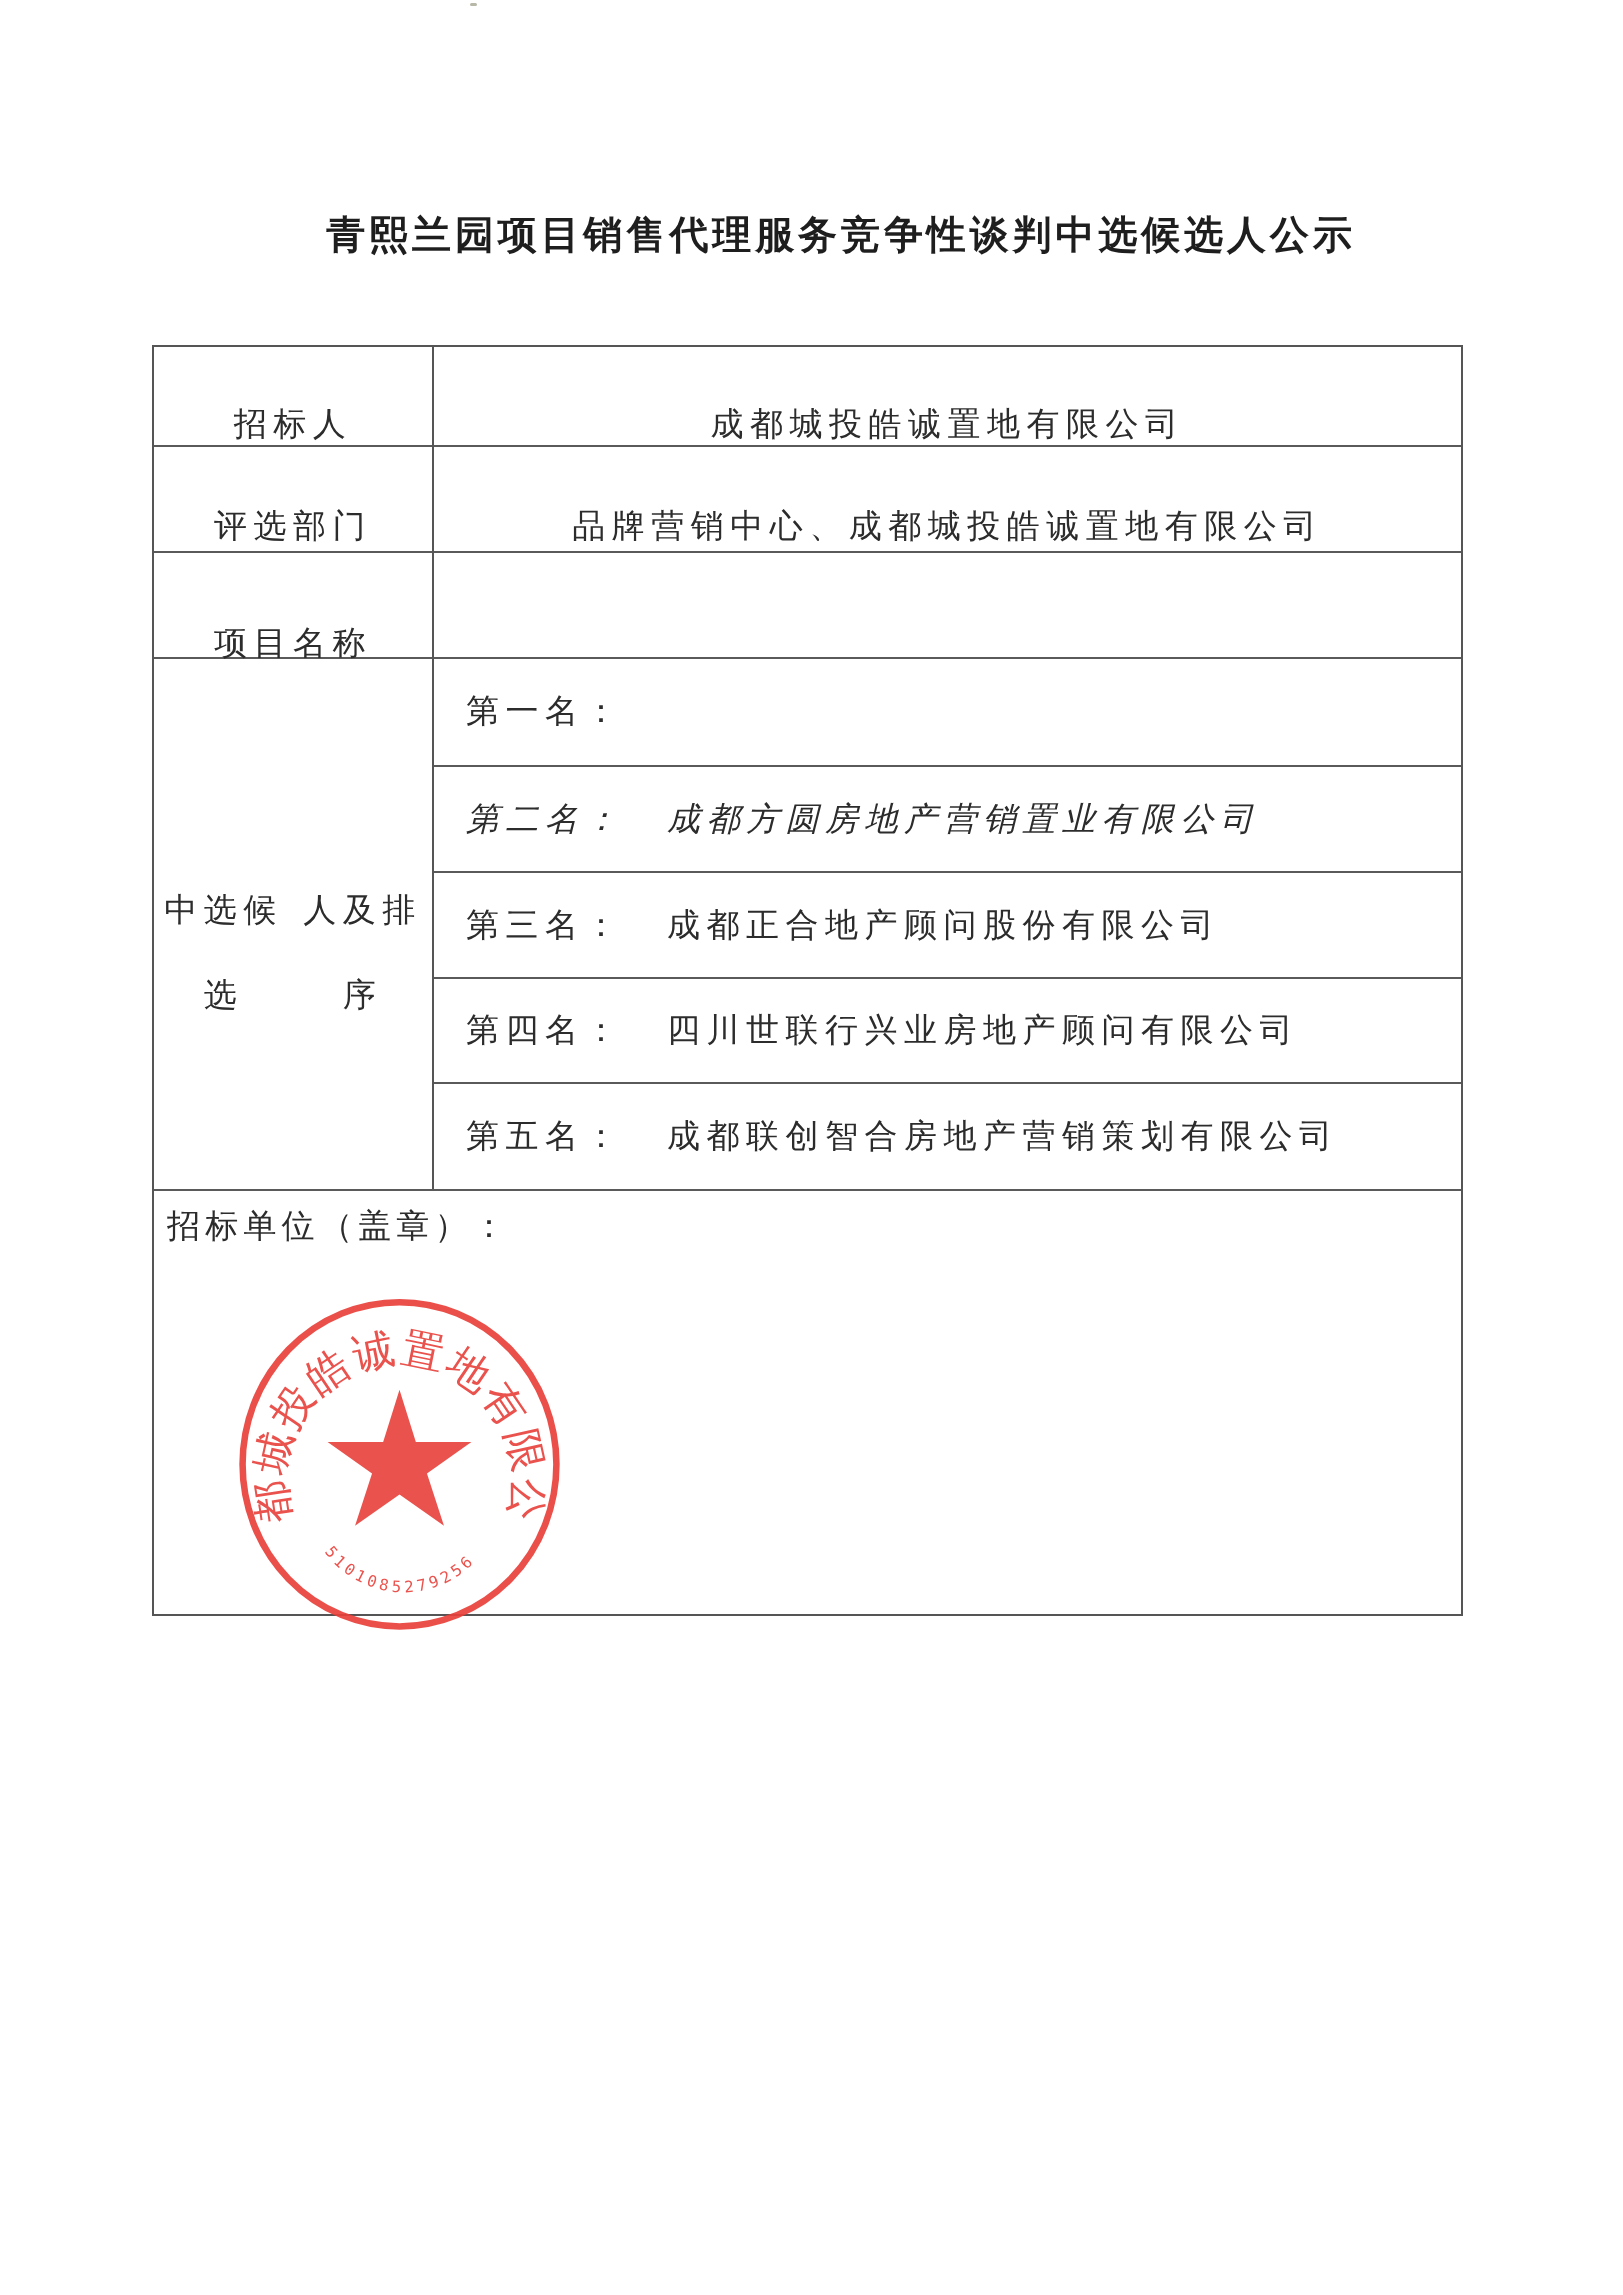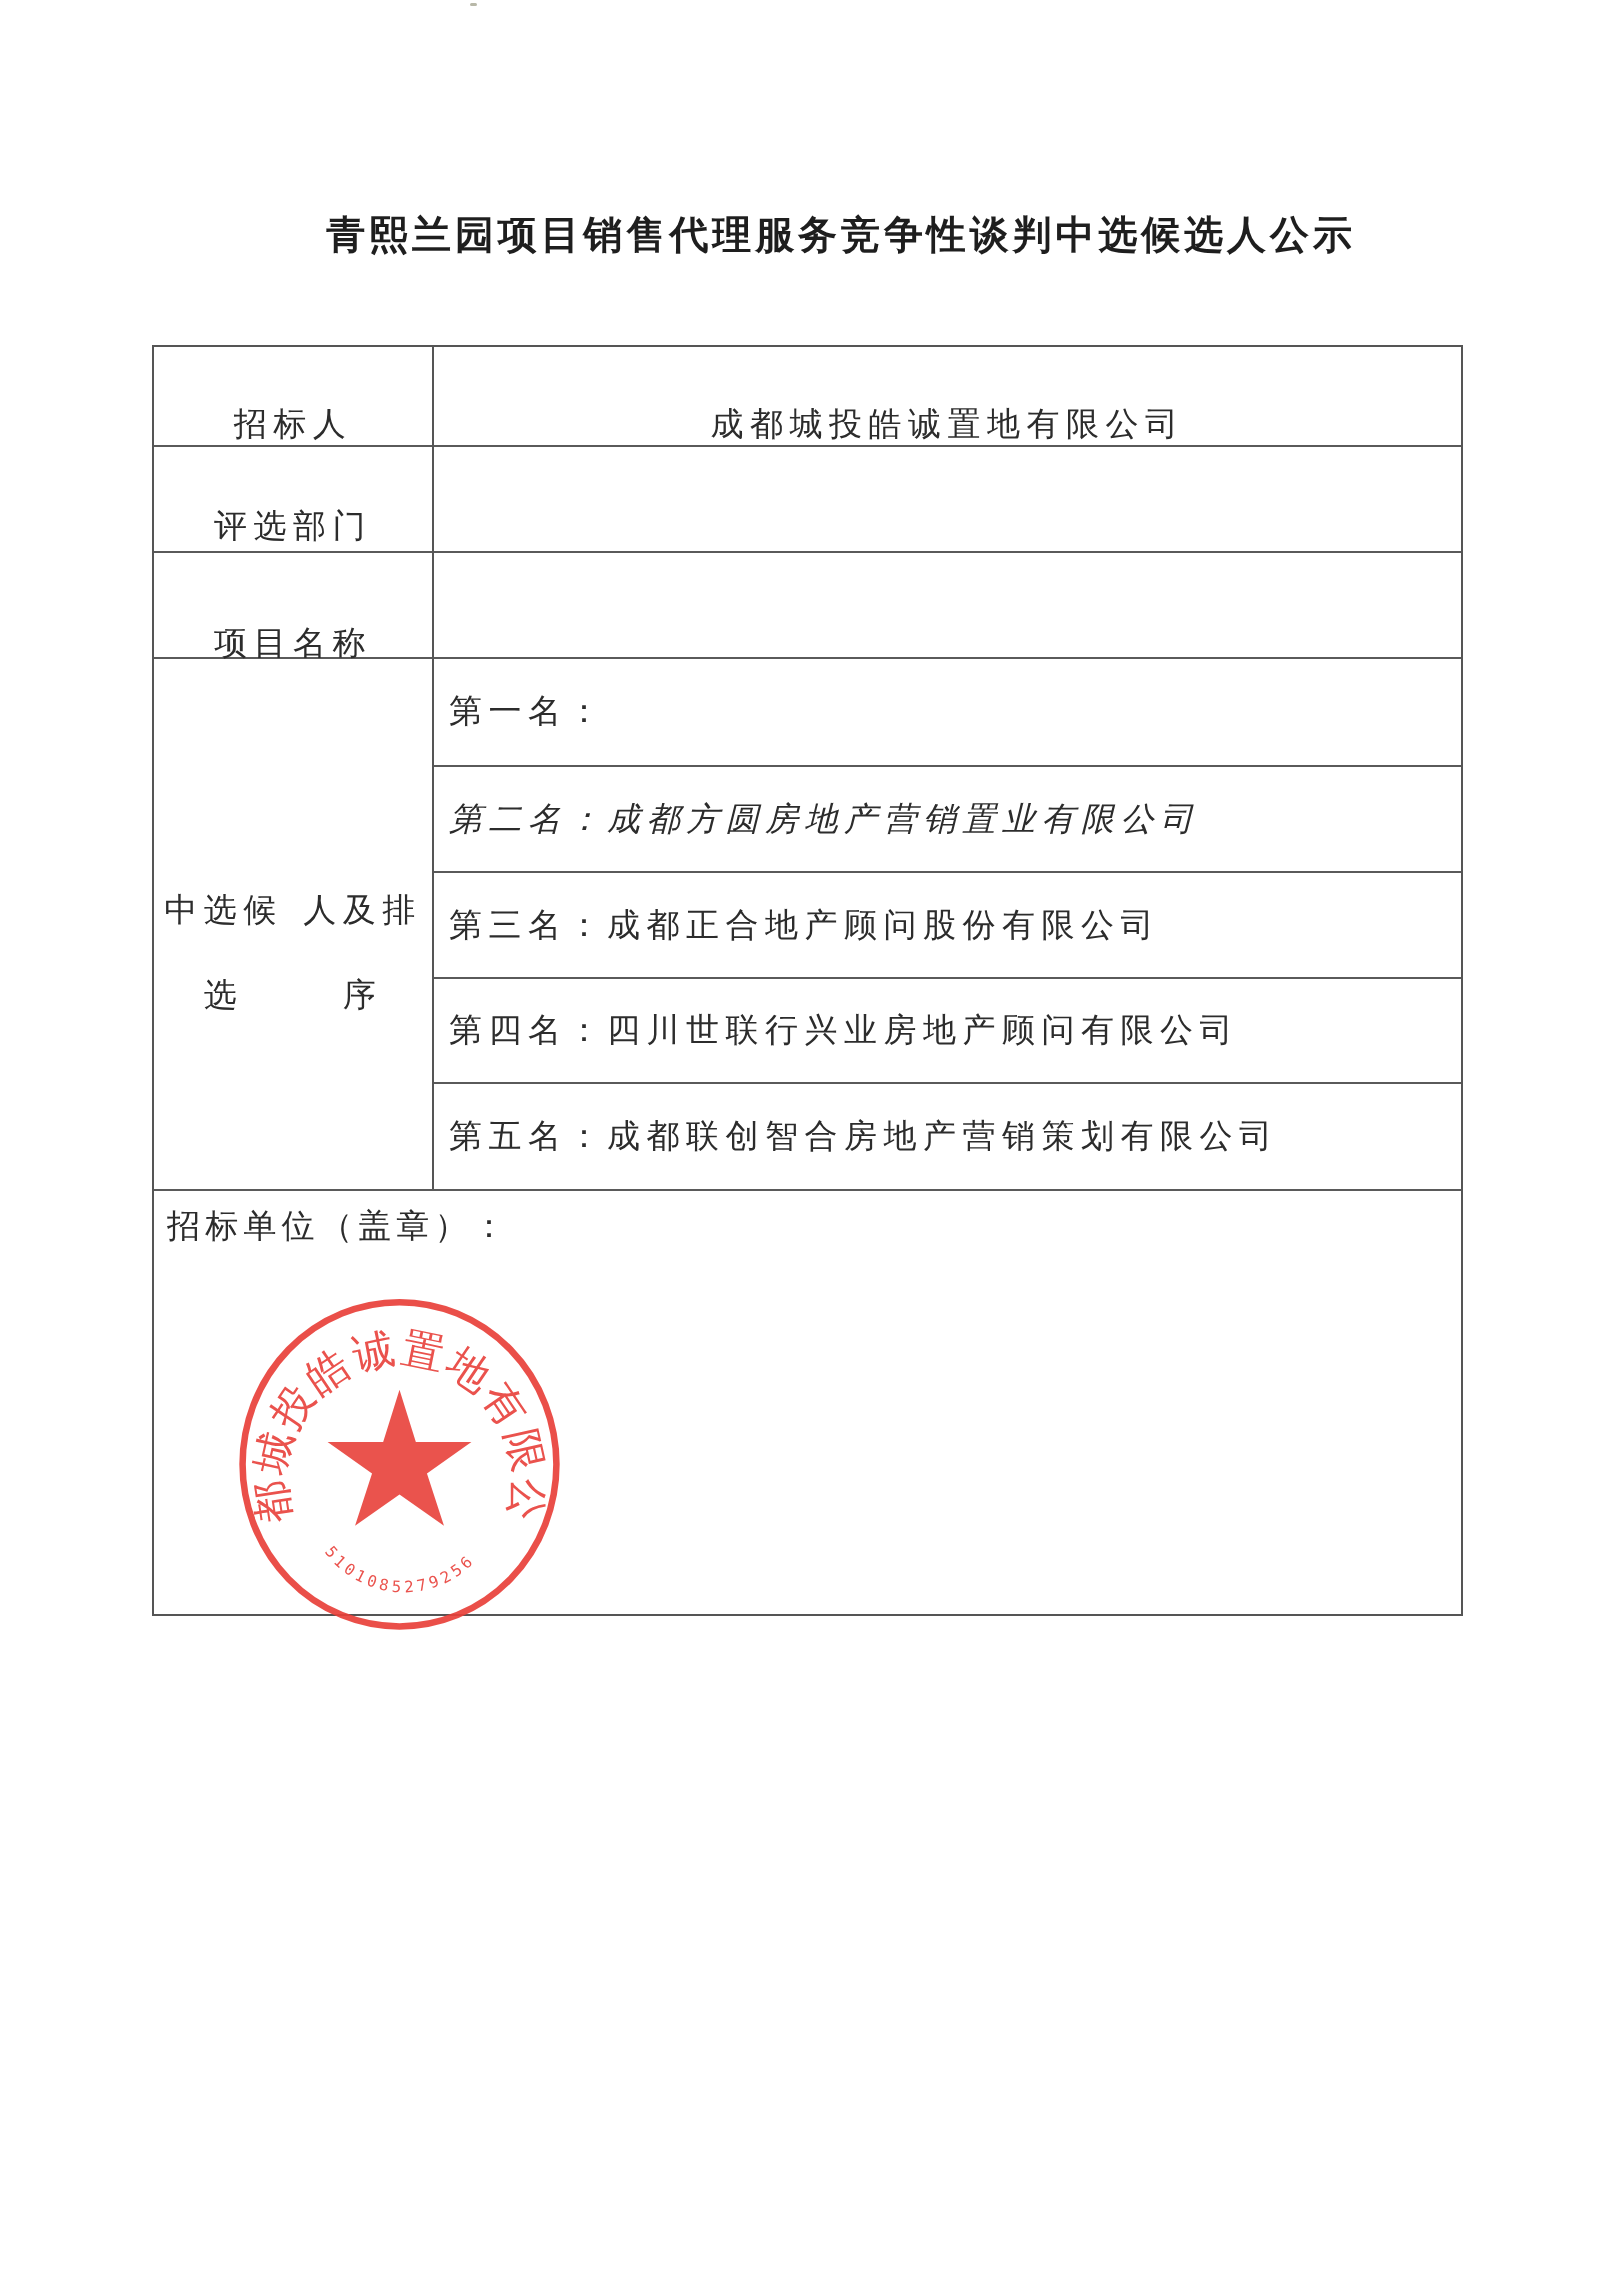--- a/index.html
+++ b/index.html
@@ -7,21 +7,21 @@
          font-family: "DejaVu Sans", "Liberation Sans", sans-serif; color: #2a2a2a; }
   .title { position: absolute; left: 0; width: 1624px; top: 208px; text-align: center;
            font-size: 39px; font-weight: bold; letter-spacing: 3.9px; color: #1e1e1e; padding-left: 29px; }
   .tbl { position: absolute; left: 152px; top: 345px; width: 1311px; height: 1271px;
          border: 2px solid #555; box-sizing: border-box; }
   .hline { position: absolute; height: 2px; background: #5a5a5a; }
   .vline { position: absolute; width: 2px; background: #555; }
   .cell { position: absolute; display: flex; align-items: center; font-size: 33px;
           letter-spacing: 6.5px; color: #2c2c2c; }
   .cell.center { justify-content: center; text-align: center; margin-top: 28px; }
-  .cell.left { justify-content: flex-start; padding-left: 15px; box-sizing: border-box; }
+  .cell.left { justify-content: flex-start; padding-left: 32px; box-sizing: border-box; gap: 43px; }
   .ml-label { line-height: 85px; }
   .seal-label { position: absolute; left: 13px; top: 13px; font-size: 33px; letter-spacing: 5.2px; color:#2c2c2c; }
   .seal { position: absolute; left: 236px; top: 1293px; width: 327px; height: 340px; }
   .speck { position: absolute; left: 470px; top: 2.6px; width: 6.5px; height: 3.9px; background: #b8b8a8; border-radius: 2px; }
 </style>
 </head>
 <body>
 
 <div class="speck"></div>
 
@@ -42,20 +42,23 @@
 
   <div class="cell center" style="left:0; top:0; width:278px; height:98px;">
     <span>招标人</span>
   </div>
   <div class="cell center" style="left:280px; top:0; width:1027px; height:98px;">
     <span>成都城投皓诚置地有限公司</span>
   </div>
 
   <div class="cell center" style="left:0; top:100px; width:278px; height:103px;">
     <span>评选部门</span>
+  </div>
+  <div class="cell center" style="left:280px; top:100px; width:1027px; height:103px;">
+    <span>品牌营销中心、成都城投皓诚置地有限公司</span>
   </div>
 
   <div class="cell center" style="left:0; top:206px; width:278px; height:124px;">
     <span>项目名称</span>
   </div>
 
   <div class="cell center ml-label" style="left:0; top:312px; width:278px; height:530px; justify-content:center;">
     <span>中选候选</span>
     <span>人及排序</span>
   </div>

